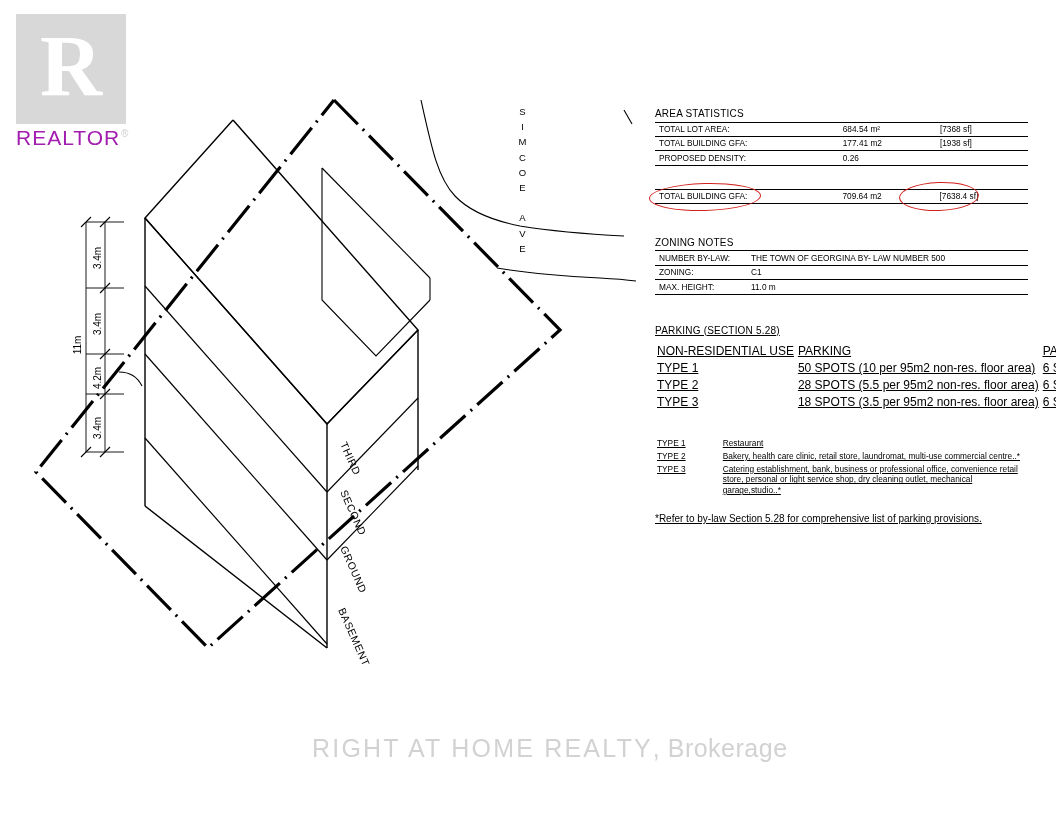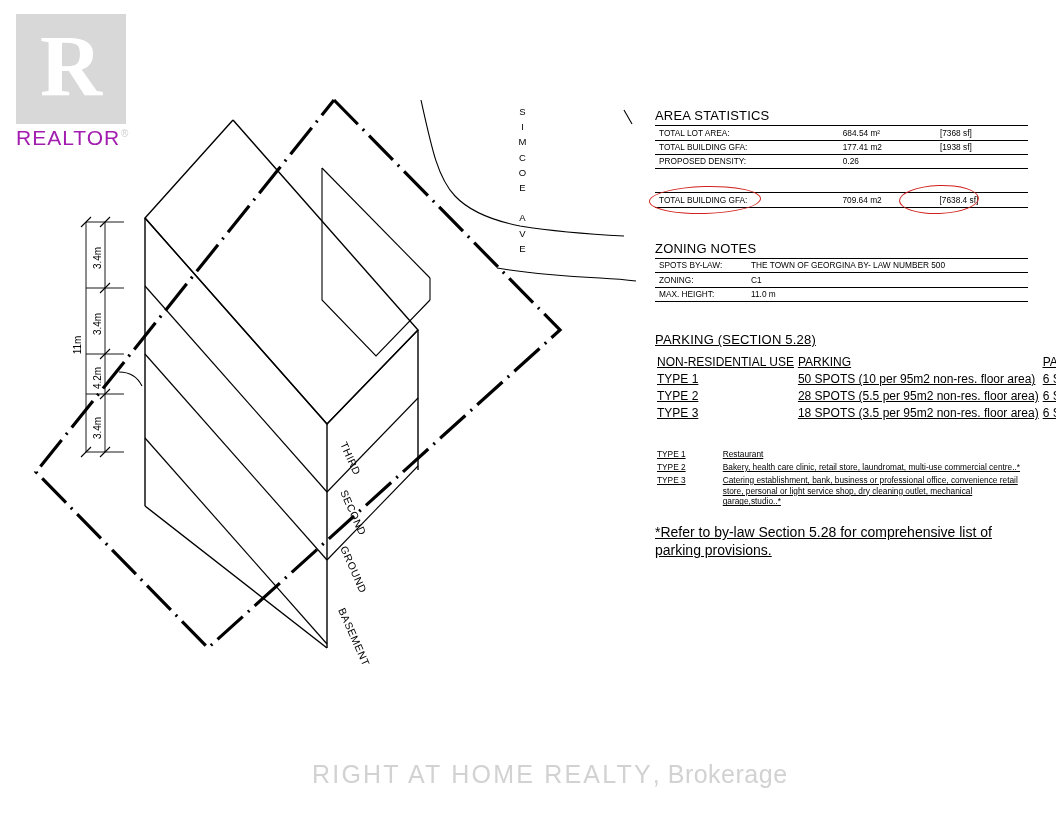--- a/index.html
+++ b/index.html
@@ -63,21 +63,21 @@
     position: absolute;
     left: 113px;
     top: 114px;
     font-size: 10px;
     color: #cfcfcf;
   }
 
   #brokerage-watermark {
     position: absolute;
     left: 312px;
-    top: 760px;
+    top: 734px;
     width: 440px;
     font-size: 25px;
     letter-spacing: 2.2px;
     color: #d2d2d2;
     font-family: "Liberation Sans", sans-serif;
     white-space: nowrap;
   }
   #brokerage-watermark .bw-sub {
     letter-spacing: 0.5px;
   }
@@ -93,21 +93,21 @@
   
   #spec-panel {
     position: absolute;
     left: 655px;
     top: 108px;
     width: 380px;
     font-size: 8.3px;
     line-height: 1.25;
   }
   .sect-title {
-    font-size: 13px;
+    font-size: 10px;
     letter-spacing: 0.2px;
     margin-bottom: 1px;
   }
   table.spec {
     border-collapse: collapse;
     width: 373px;
     font-size: 8.3px;
   }
   table.spec td {
     padding: 1.5px 3px 1.5px 4px;
@@ -177,21 +177,21 @@
   }
   table.types td {
     padding: 1px 2px;
     vertical-align: top;
   }
   .ty-c1 { width: 62px; white-space: nowrap; }
   .ty-c2 { width: 305px; }
 
   #parking-footnote {
     margin-top: 16px;
-    font-size: 14px;
+    font-size: 10px;
   }
 
   
   #street-label {
     position: absolute;
     left: 512px;
     top: 104px;
     width: 22px;
     font-size: 9.5px;
     letter-spacing: 1px;
@@ -345,21 +345,21 @@
       </table>
       <div class="ellipse-mark" id="ellipse-label"></div>
       <div class="ellipse-mark" id="ellipse-value"></div>
     </div>
 
     <div id="zoning-block">
       <div class="sect-title">ZONING NOTES</div>
       <table class="spec">
         <tbody>
           <tr>
-            <td class="col-label" style="width:85px">SPOTS BY-LAW:</td>
+            <td class="col-label" style="width:85px">NUMBER BY-LAW:</td>
             <td colspan="2">THE TOWN OF GEORGINA BY- LAW NUMBER 500</td>
           </tr>
           <tr>
             <td class="col-label" style="width:85px">ZONING:</td>
             <td colspan="2">C1</td>
           </tr>
           <tr>
             <td class="col-label" style="width:85px">MAX. HEIGHT:</td>
             <td colspan="2">11.0 m</td>
           </tr>

